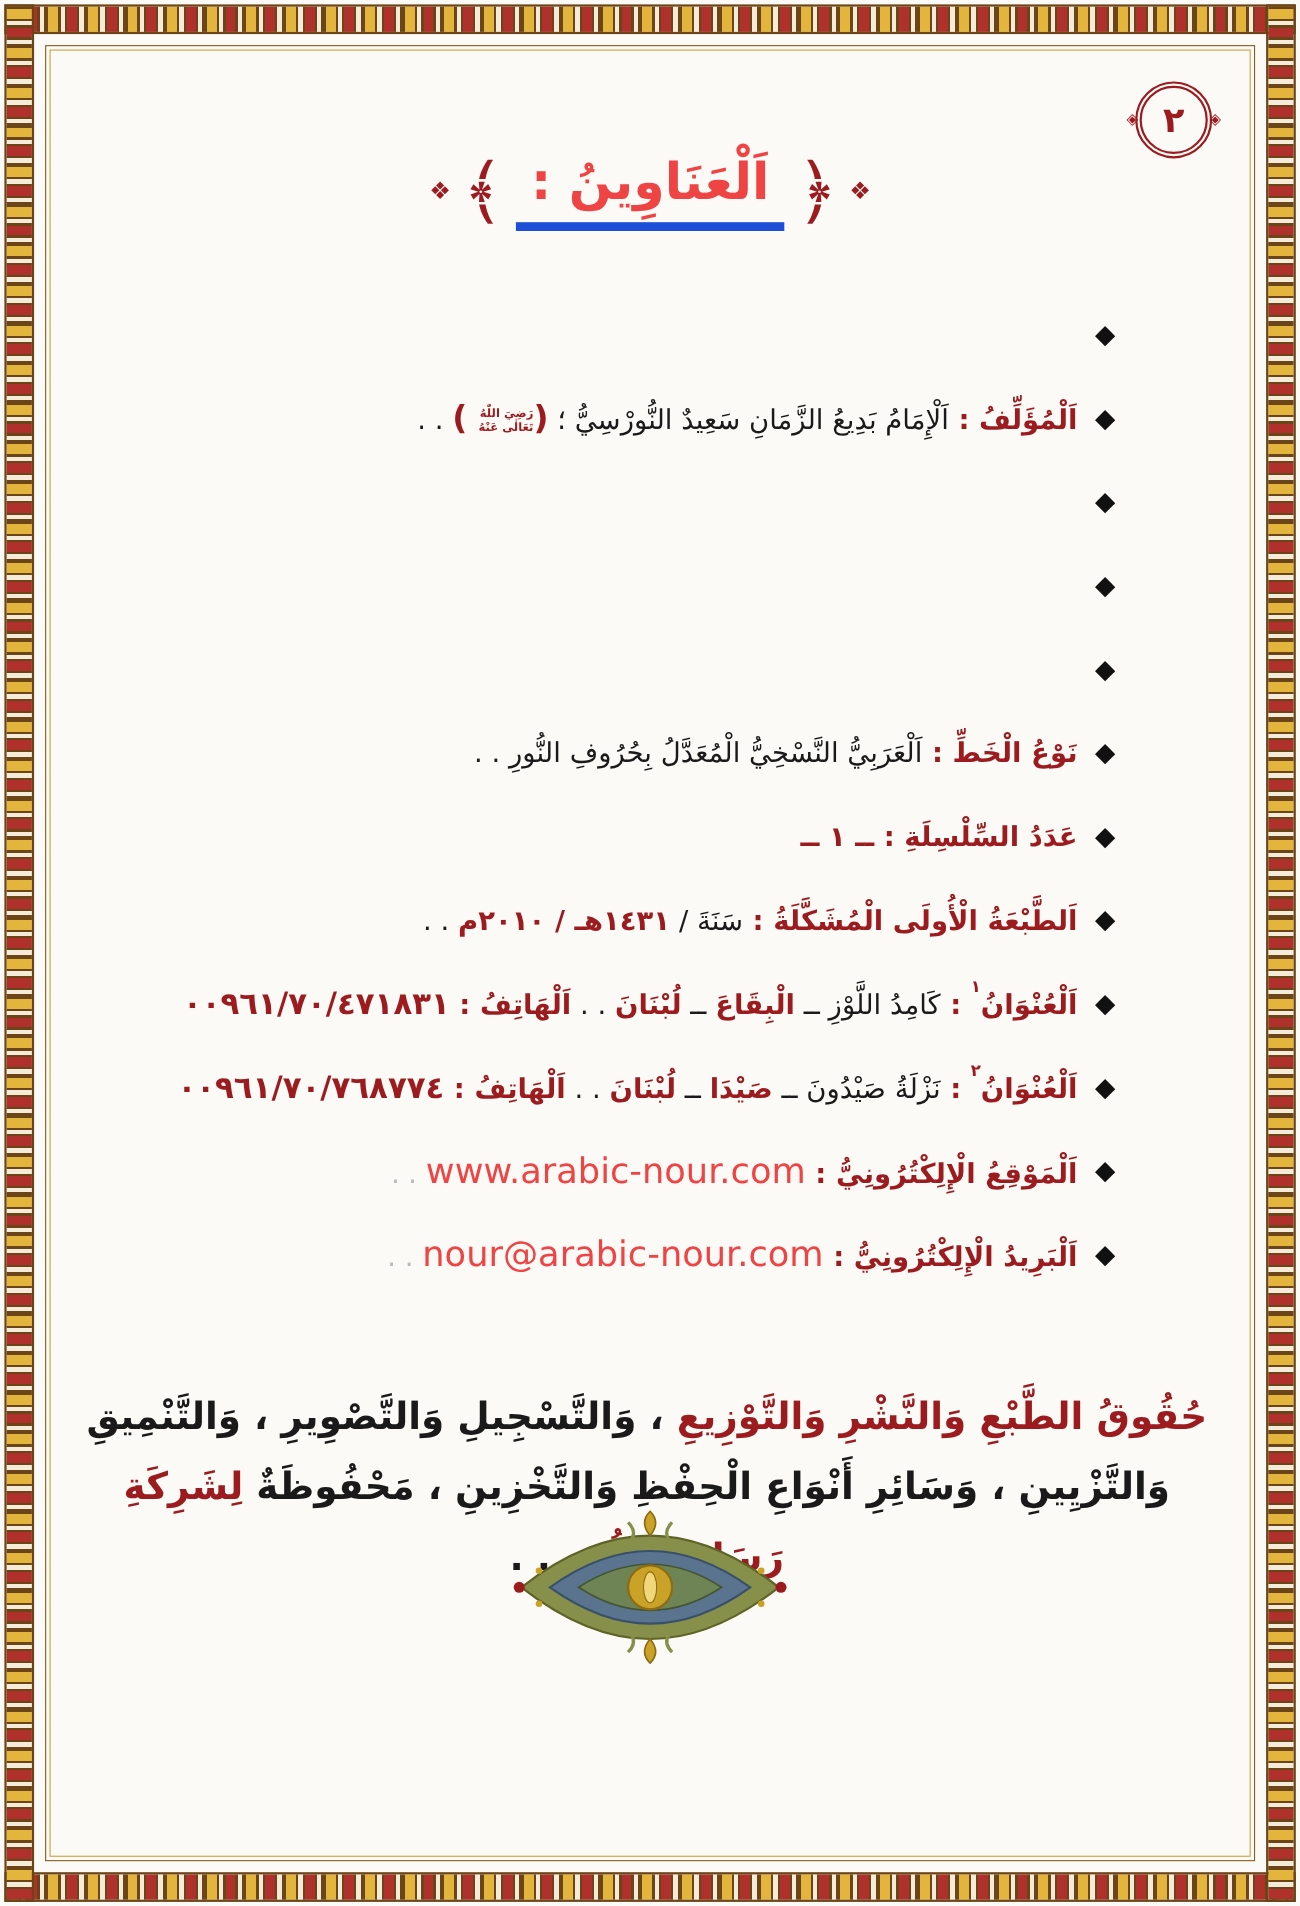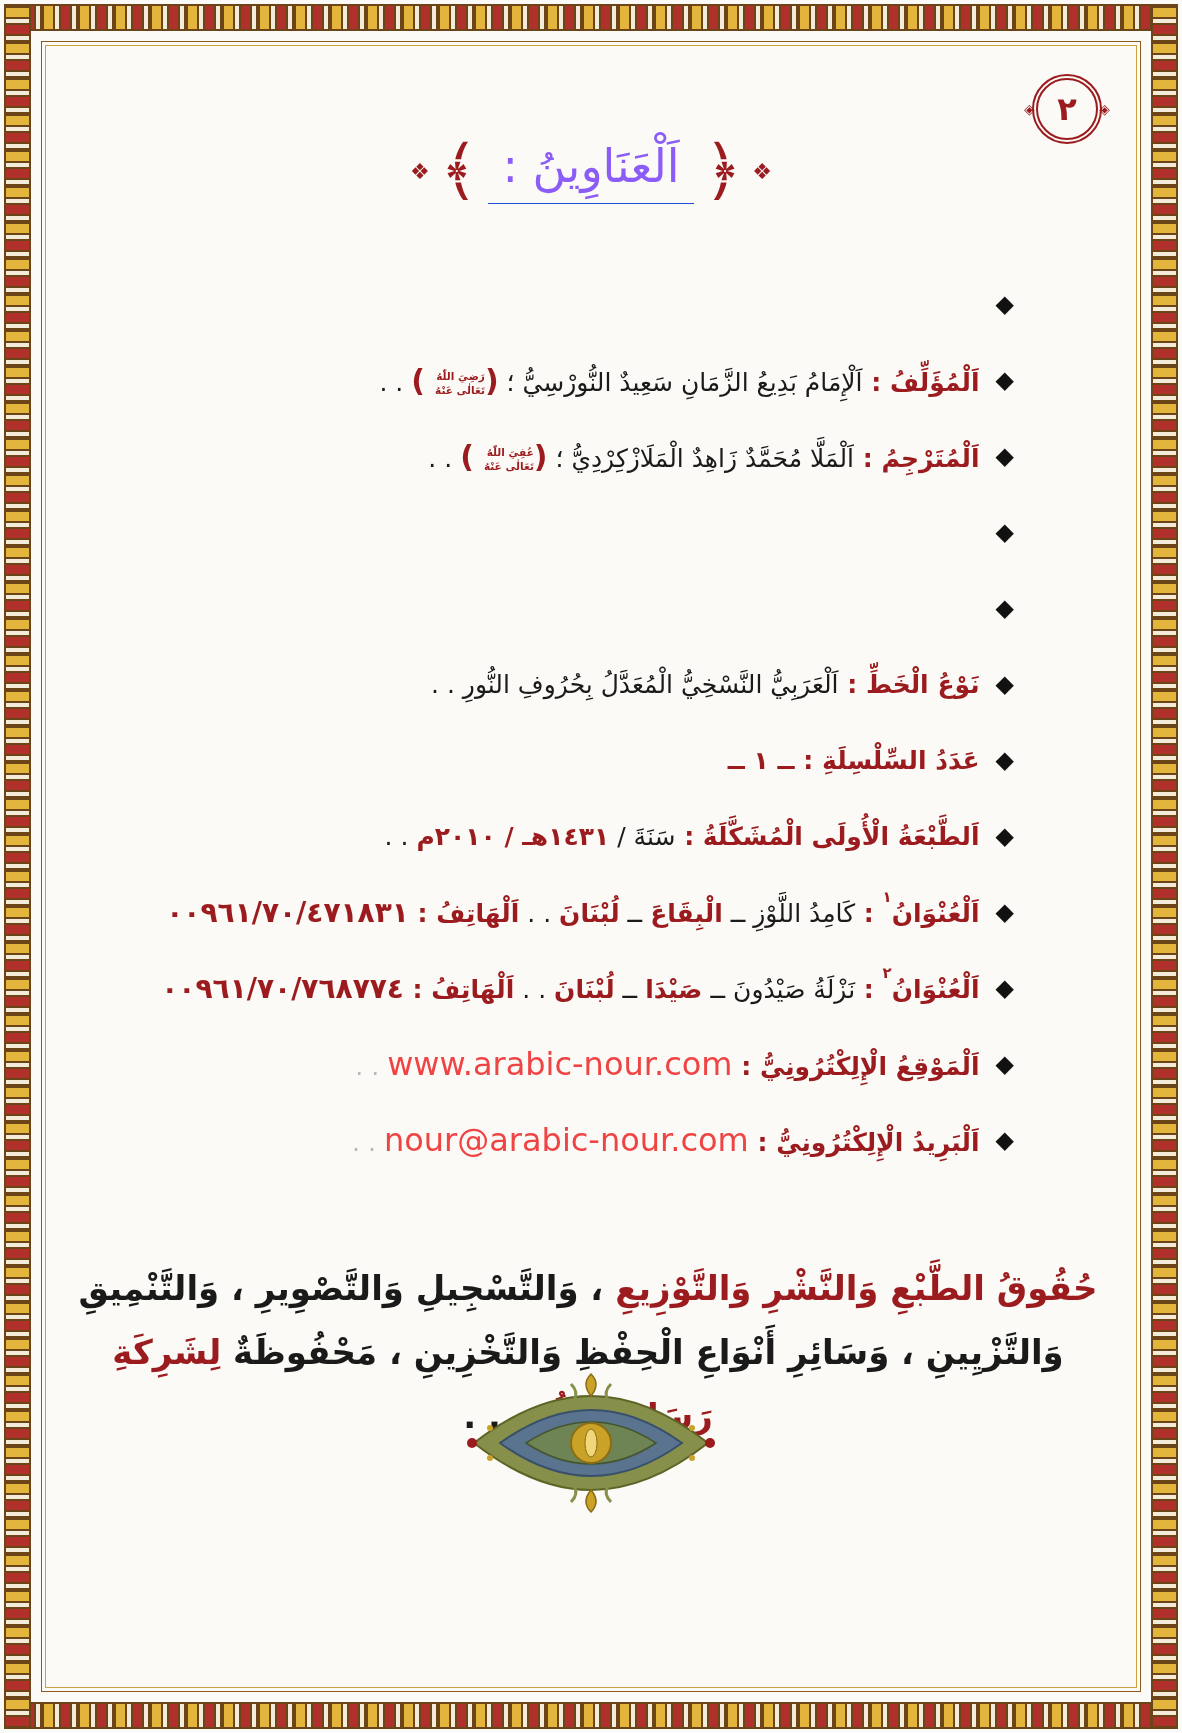--- a/index.html
+++ b/index.html
@@ -45,22 +45,22 @@
 
   
   .title-row{
     position:absolute;top:138px;left:0;right:0;
     display:flex;direction:ltr;align-items:center;justify-content:center;gap:10px;
     color:#9B1B1E;
   }
   .title-row .rosette{font-size:22px;color:#9B1B1E;}
   .title-row .bracket{font-size:66px;line-height:1;color:#9B1B1E;}
   .title-text{
-    direction:rtl;font-size:46px;font-weight:normal;color:#8b5cf6;
-    border-bottom:1px solid #1d4ed8;padding:0 14px 10px 14px;
+    direction:rtl;font-size:46px;font-weight:bold;color:#ef4444;
+    border-bottom:8px solid #1d4ed8;padding:0 14px 10px 14px;
   }
 
   
   .meta-list{
     position:absolute;top:282px;right:168px;left:60px;
     list-style:none;margin:0;padding:0;direction:rtl;
   }
   .meta-list li{
     display:flex;align-items:center;gap:16px;
     height:44px;margin-bottom:32px;white-space:nowrap;
@@ -121,21 +121,20 @@
   <ul class="meta-list">
       <li>
         <span class="bullet">◆</span>
       </li>
       <li>
         <span class="bullet">◆</span>
         <span><span class="seg label">اَلْمُؤَلِّفُ : </span><span class="seg black">اَلْإِمَامُ بَدِيعُ الزَّمَانِ سَعِيدٌ النُّورْسِيُّ ؛ </span><span class="seg paren">(</span><span class="seg stamp-core">رَضِيَ اللّٰهُ تَعَالٰى عَنْهُ</span><span class="seg paren">)</span><span class="seg black"> . .</span></span>
       </li>
       <li>
         <span class="bullet">◆</span>
-        <span><span class="seg label">اَلْمُتَرْجِمُ : </span><span class="seg black">اَلْمَلَّا مُحَمَّدٌ زَاهِدٌ الْمَلَازْكِرْدِيُّ ؛ </span><span class="seg paren">(</span><span class="seg stamp-core">عُفِيَ اللّٰهُ تَعَالٰى عَنْهُ</span><span class="seg paren">)</span><span class="seg black"> . .</span></span>
       </li>
       <li>
         <span class="bullet">◆</span>
       </li>
       <li>
         <span class="bullet">◆</span>
       </li>
       <li>
         <span class="bullet">◆</span>
         <span><span class="seg label">نَوْعُ الْخَطِّ : </span><span class="seg black">اَلْعَرَبِيُّ النَّسْخِيُّ الْمُعَدَّلُ بِحُرُوفِ النُّورِ . .</span></span>

